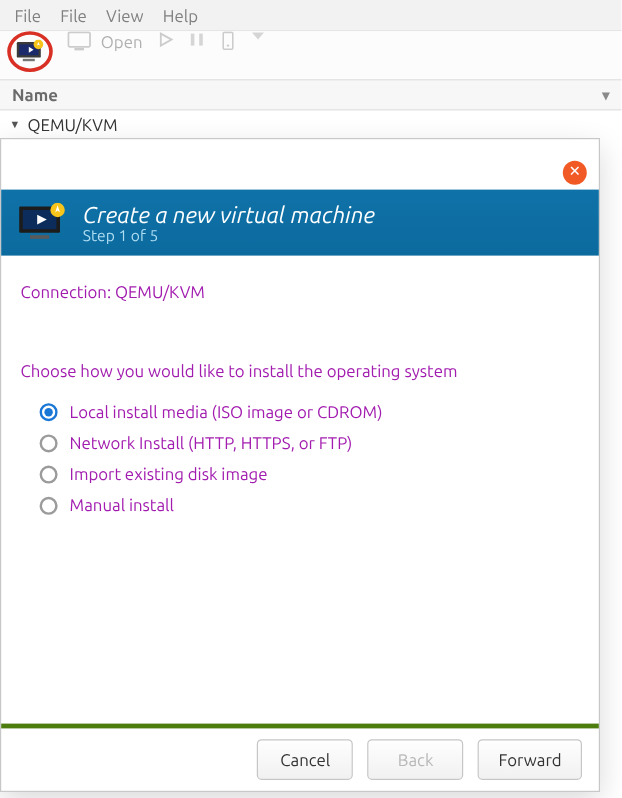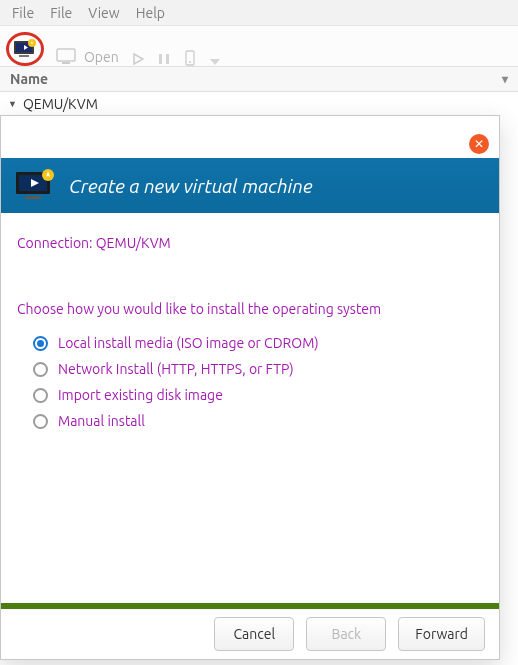--- a/index.html
+++ b/index.html
@@ -25,21 +25,21 @@
   }
   .menubar span {
     padding: 4px 8px;
     color: #808080;
     cursor: default;
   }
   .toolbar {
     height: 40px;
     background: #fcfcfc;
     display: flex;
-    align-items: flex-end;
+    align-items: flex-start;
     padding: 0 6px;
     gap: 12px;
   }
   .circled {
     display: inline-flex;
     align-items: center;
     justify-content: center;
     border: 3px solid #d93025;
     border-radius: 50%/50%;
     width: 38px;
@@ -143,21 +143,21 @@
     background: #1b77d6;
     border-radius: 50%;
   }
   .dialog-footer {
     height: 56px;
     display: flex;
     align-items: center;
     justify-content: flex-end;
     gap: 12px;
     padding: 0 14px;
-    border-top: 6px solid #4d7c0f;
+    border-top: 4px solid #4d7c0f;
   }
   .btn {
     min-width: 80px;
     height: 34px;
     border: 1px solid #c6c6c6;
     border-radius: 4px;
     background: linear-gradient(#fefefe, #f1f1f1);
     color: #333;
     cursor: pointer;
     display: inline-flex;
@@ -237,20 +237,21 @@
     <svg width="40" height="34" viewBox="0 0 40 34">
       <rect x="1" y="3" width="34" height="22" rx="1" fill="#1c1c1c"></rect>
       <rect x="4" y="6" width="28" height="16" fill="#0c2d5b"></rect>
       <polygon points="16,10 24,14 16,18" fill="#fff"></polygon>
       <rect x="10" y="27" width="16" height="3" fill="#5a5a5a"></rect>
       <circle cx="33" cy="6" r="6" fill="#f6c41b"></circle>
       <path d="M33 2 L35 8 L33 6.5 L31 8 Z" fill="#fff"></path>
     </svg>
     <div>
       <div class="dialog-title">Create a new virtual machine</div>
+      <div class="dialog-subtitle">Step 1 of 5</div>
     </div>
   </div>
   <div class="dialog-body">
     <div class="conn-line">
       <span>Connection:</span>
       <span>QEMU/KVM</span>
     </div>
     <div class="choose-line">Choose how you would like to install the operating system</div>
     <div class="opts">
       <div class="opt">

